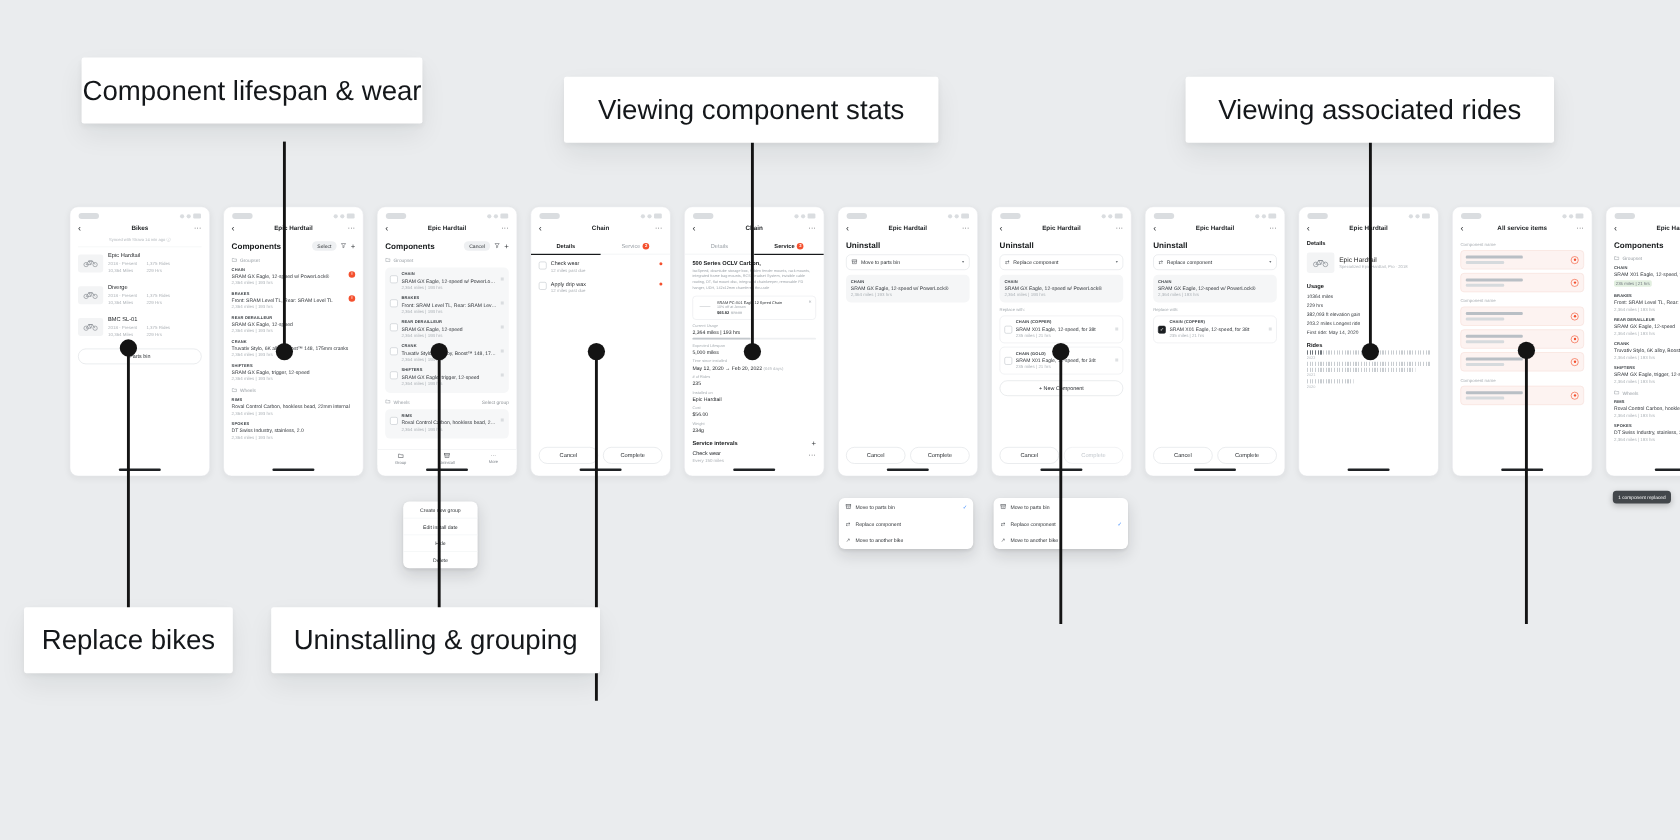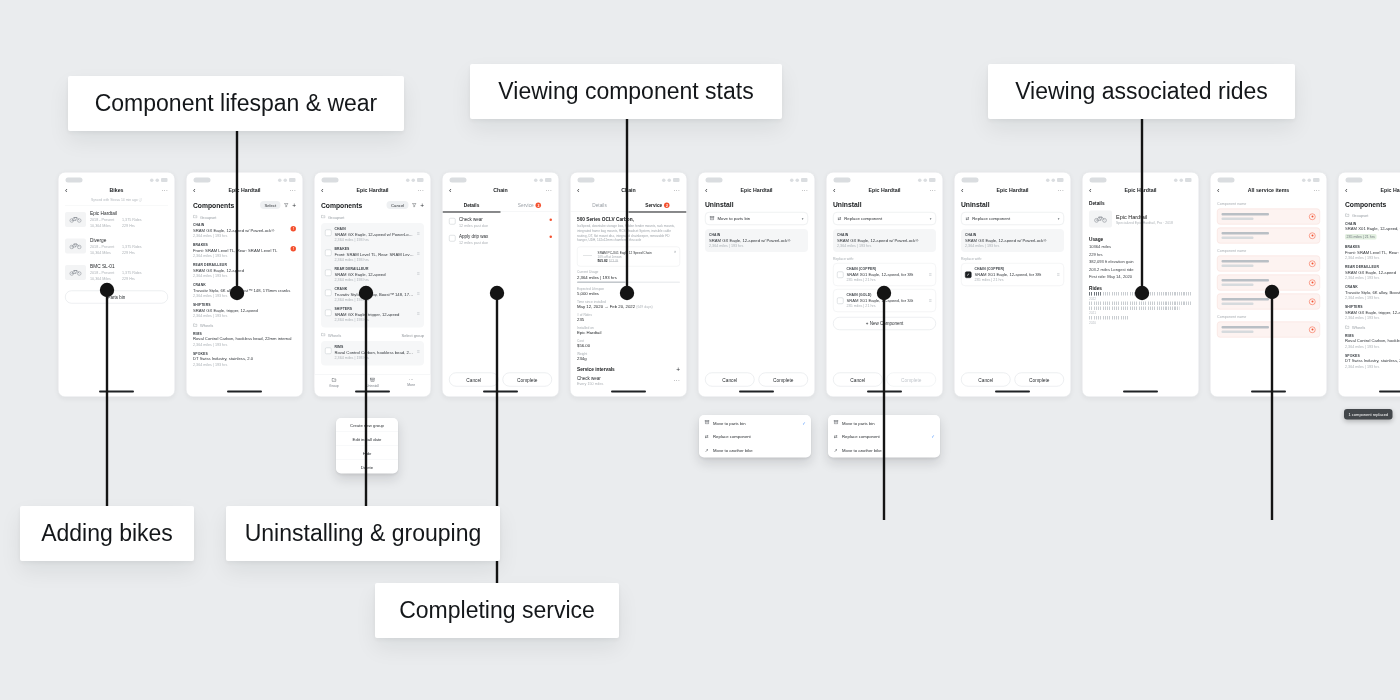--- a/index.html
+++ b/index.html
@@ -1012,20 +1012,19 @@
     <circle cx="627" cy="293" r="7.2"></circle>
     <circle cx="1142" cy="293" r="7.2"></circle>
     <circle cx="107" cy="290" r="7.2"></circle>
     <circle cx="366" cy="293" r="7.2"></circle>
     <circle cx="497" cy="293" r="7.2"></circle>
     <circle cx="884" cy="293" r="7.2"></circle>
     <circle cx="1272" cy="292" r="7.2"></circle>
   </g>
 </svg>
 
-<div class="flow-label" style="left:68px;top:76px;width:336px">Component lifespan &amp; wear</div>
+<div class="flow-label" style="left:68px;top:48px;width:284px">Component lifespan &amp; wear</div>
 <div class="flow-label" style="left:470px;top:64px;width:312px">Viewing component stats</div>
 <div class="flow-label" style="left:988px;top:64px;width:307px">Viewing associated rides</div>
-<div class="flow-label" style="left:20px;top:506px;width:174px">Adding bikes</div>
+<div class="flow-label" style="left:20px;top:506px;width:174px">Replace bikes</div>
 <div class="flow-label" style="left:226px;top:506px;width:274px">Uninstalling &amp; grouping</div>
-<div class="flow-label" style="left:375px;top:583px;width:244px">Completing service</div>
 
 </div>
 
 </body></html>

